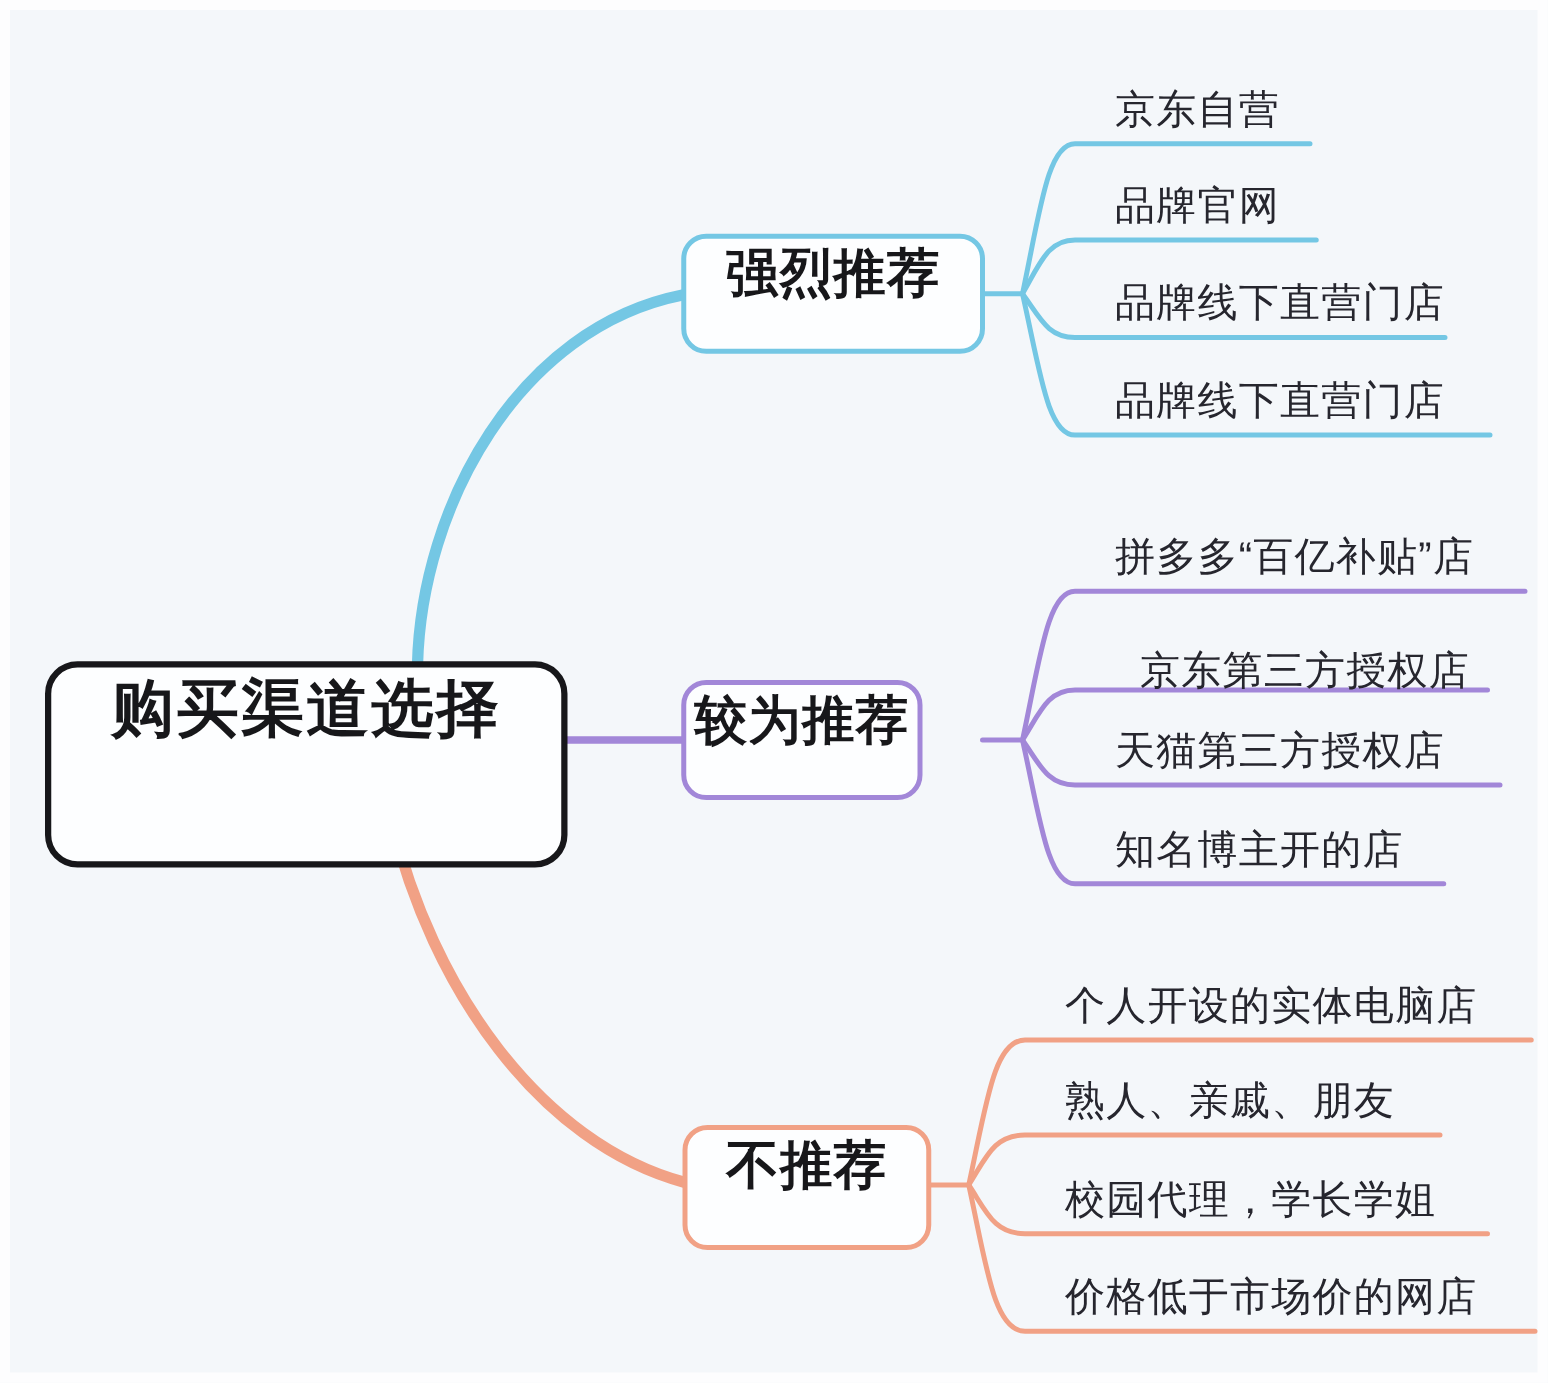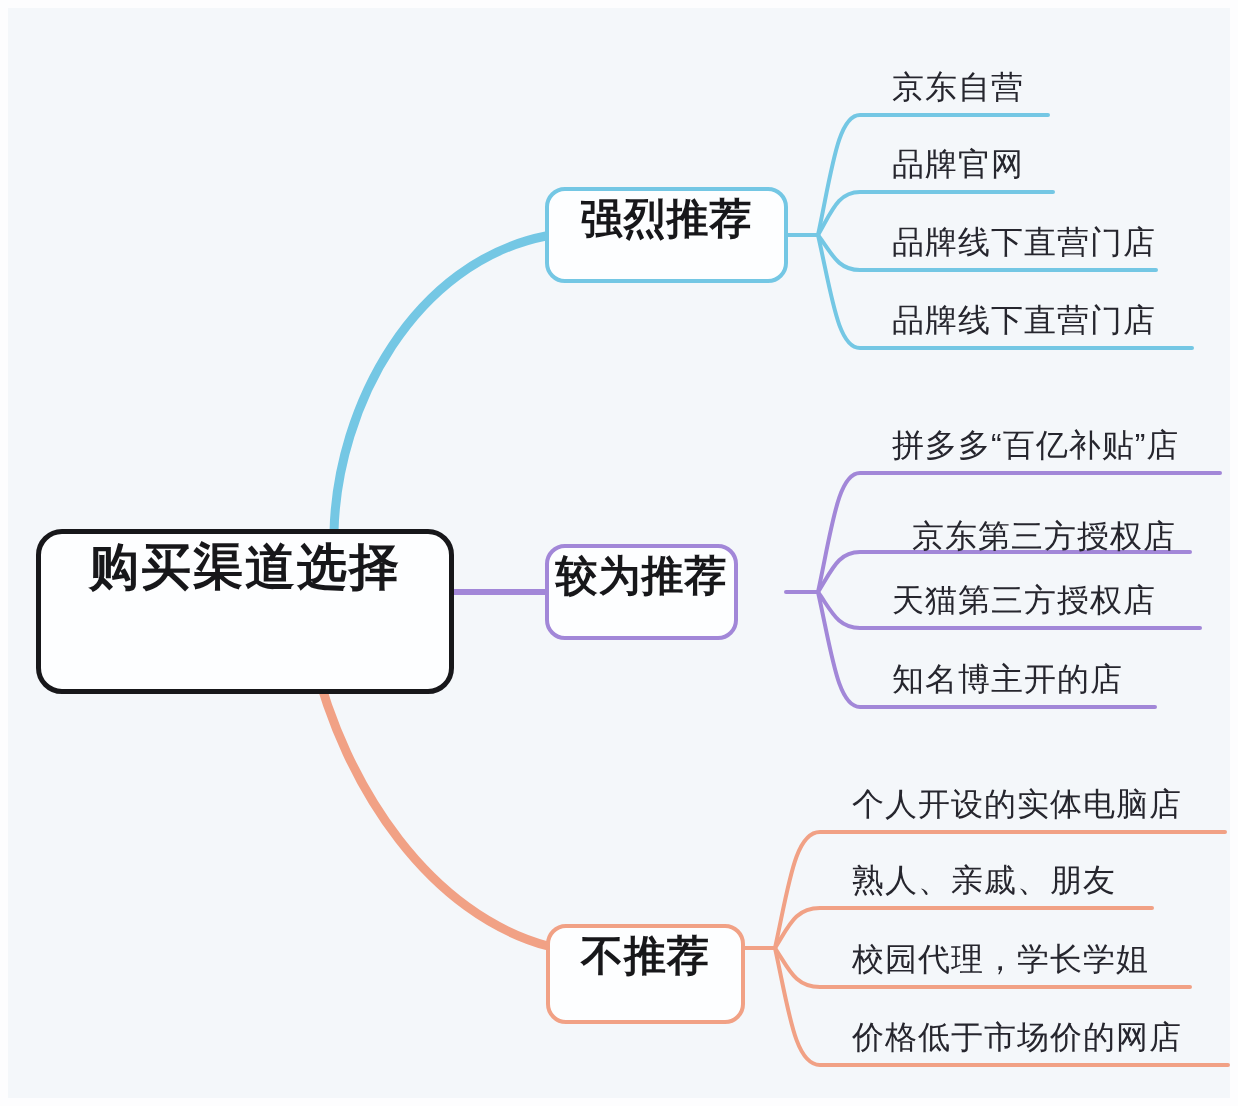--- a/index.html
+++ b/index.html
@@ -30,21 +30,21 @@
     box-sizing:border-box;
   }
   .central{
     left:36px;top:529px;width:418px;height:165px;
     border:5px solid var(--ink,#17171a);border-radius:26px;
     font-size:50px;letter-spacing:2px;
   }
   .bx{border-radius:20px;font-size:42px;letter-spacing:1px;}
   .bx0{left:545px;top:187px;width:243px;height:96px;border:4px solid var(--c0,#74c7e4);}
   .bx1{left:545px;top:544px;width:193px;height:96px;border:4px solid var(--c1,#a287d8);}
-  .bx2{left:546px;top:900px;width:199px;height:100px;border:4px solid var(--c2,#f1a185);margin-top:24px;}
+  .bx2{left:546px;top:900px;width:199px;height:100px;border:4px solid var(--c2,#f1a185);}
 
   .leaf{
     position:absolute;
     font-size:32px;line-height:40px;letter-spacing:1px;
     color:var(--leaf,#26262e);font-weight:500;white-space:nowrap;
   }
   .l00{left:892px;top:67px;}  .l01{left:892px;top:144px;}
   .l02{left:892px;top:222px;} .l03{left:892px;top:300px;text-align:center;}
   .l10{left:892px;top:425px;} .l11{left:892px;top:516px;margin-left:20px;}
   .l12{left:892px;top:580px;} .l13{left:892px;top:659px;}

